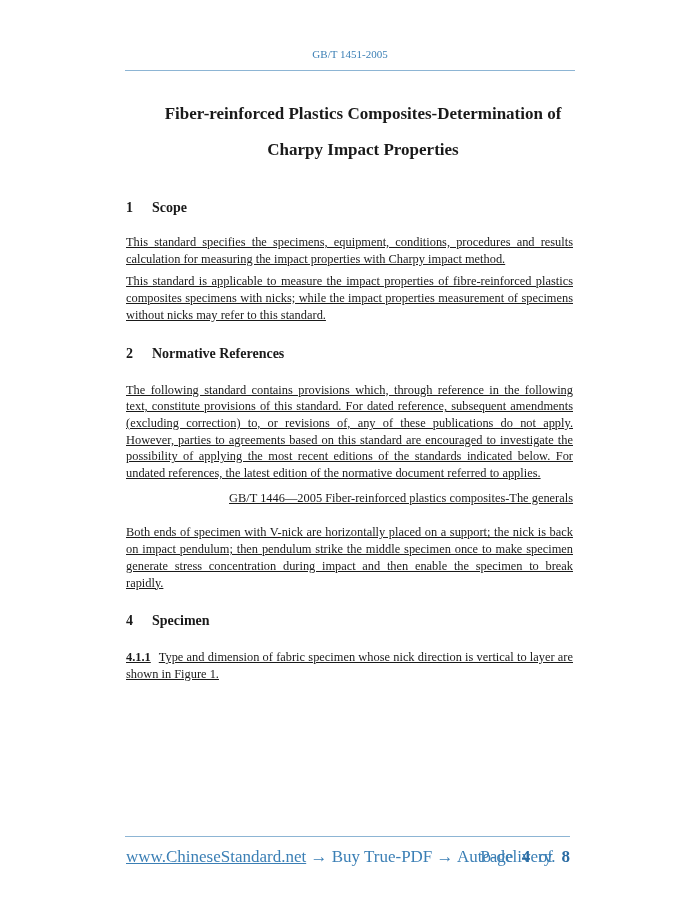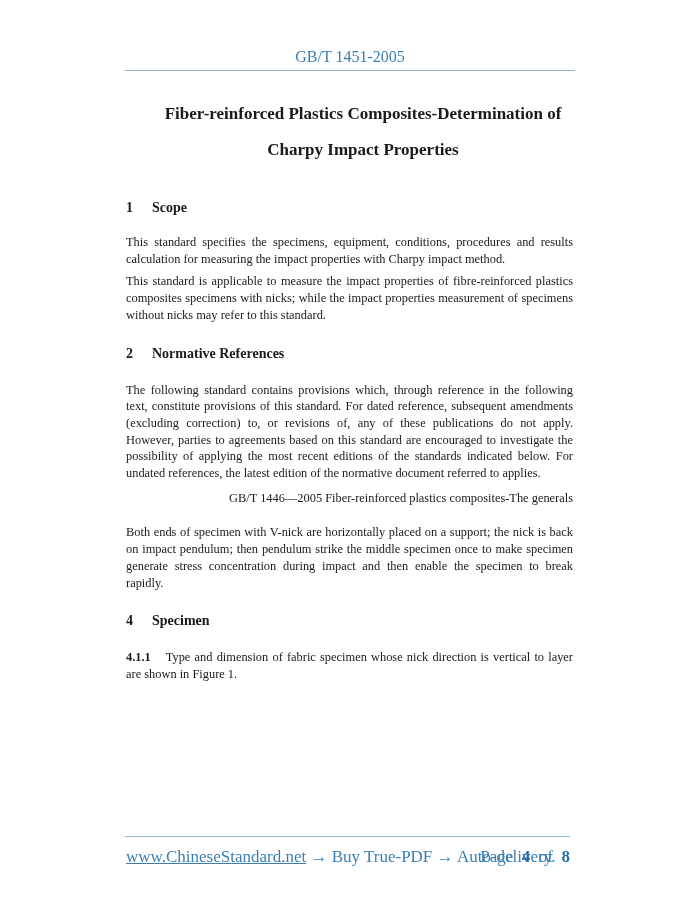--- a/index.html
+++ b/index.html
@@ -1,26 +1,26 @@
 <!DOCTYPE html>
 <html><head>
 <meta charset="utf-8">
 <style>
   html, body { margin: 0; padding: 0; background: #ffffff; }
   body { width: 700px; height: 906px; position: relative; overflow: hidden;
          font-family: "Liberation Serif", "DejaVu Serif", serif; color: #1a1a1a; }
   .header { position: absolute; left: 125px; top: 48px; width: 450px; text-align: center;
-            font-size: 16px; color: #3b7fb5; }
+            font-size: 11px; color: #3b7fb5; }
   .header-rule { position: absolute; left: 125px; top: 70px; width: 450px; height: 1px; background: #8db5d4; }
   .title { position: absolute; left: 138px; top: 96px; width: 450px; text-align: center;
            font-weight: bold; font-size: 17px; line-height: 36px; }
   .content { position: absolute; left: 126px; top: 196px; width: 447px; }
   h2 { font-size: 14px; font-weight: bold; margin: 0; line-height: 24px; }
   h2 .num { display: inline-block; width: 26px; }
-  p { font-size: 12.4px; line-height: 16.7px; margin: 0; text-align: justify; }
+  p { font-size: 12.4px; line-height: 16.7px; margin: 0; text-align: justify; text-decoration: underline; }
   .s1 { margin-top: 14px; }
   .p-gap { margin-top: 6px; }
   .ref { padding-left: 30px; margin-top: 8px; text-align: right; }
   .sec { margin-top: 18px; }
   .sec h2 + p { margin-top: 16px; }
   .sub { margin-top: 14px; }
   .sub b { margin-right: 8px; }
   .footer-rule { position: absolute; left: 125px; top: 836px; width: 445px; height: 1px; background: #8db5d4; }
   .footer { position: absolute; left: 126px; top: 847px; width: 444px; font-size: 17px; color: #3b7fb5; }
   .footer a { color: #3b7fb5; text-decoration: underline; }
@@ -50,21 +50,21 @@
     <p>The following standard contains provisions which, through reference in the following text, constitute provisions of this standard. For dated reference, subsequent amendments (excluding correction) to, or revisions of, any of these publications do not apply. However, parties to agreements based on this standard are encouraged to investigate the possibility of applying the most recent editions of the standards indicated below. For undated references, the latest edition of the normative document referred to applies.</p>
     <p class="ref">GB/T 1446—2005 Fiber-reinforced plastics composites-The generals</p>
   </section>
 
   <section class="sec">
     <p>Both ends of specimen with V-nick are horizontally placed on a support; the nick is back on impact pendulum; then pendulum strike the middle specimen once to make specimen generate stress concentration during impact and then enable the specimen to break rapidly.</p>
   </section>
 
   <section class="sec">
     <h2><span class="num">4</span><span>Specimen</span></h2>
-    <p class="p-gap"><b style="margin-right:15px">4.1.1</b><span>Type and dimension of fabric specimen whose nick direction is vertical to layer are shown in Figure 1.</span></p>
+    <p class="p-gap"><b style="margin-right:8px">4.1.1</b><span>Type and dimension of fabric specimen whose nick direction is vertical to layer are shown in Figure 1.</span></p>
   </section>
 </div>
 
 <div class="footer-rule"></div>
 <div class="footer">
   <a>www.ChineseStandard.net</a><span> → Buy True-PDF → Auto-delivery.</span>
   <span class="page"><span>Page</span>&nbsp;&nbsp;<b>4</b>&nbsp;&nbsp;<span>of</span>&nbsp;&nbsp;<b>8</b></span>
 </div>
 
 </body></html>

